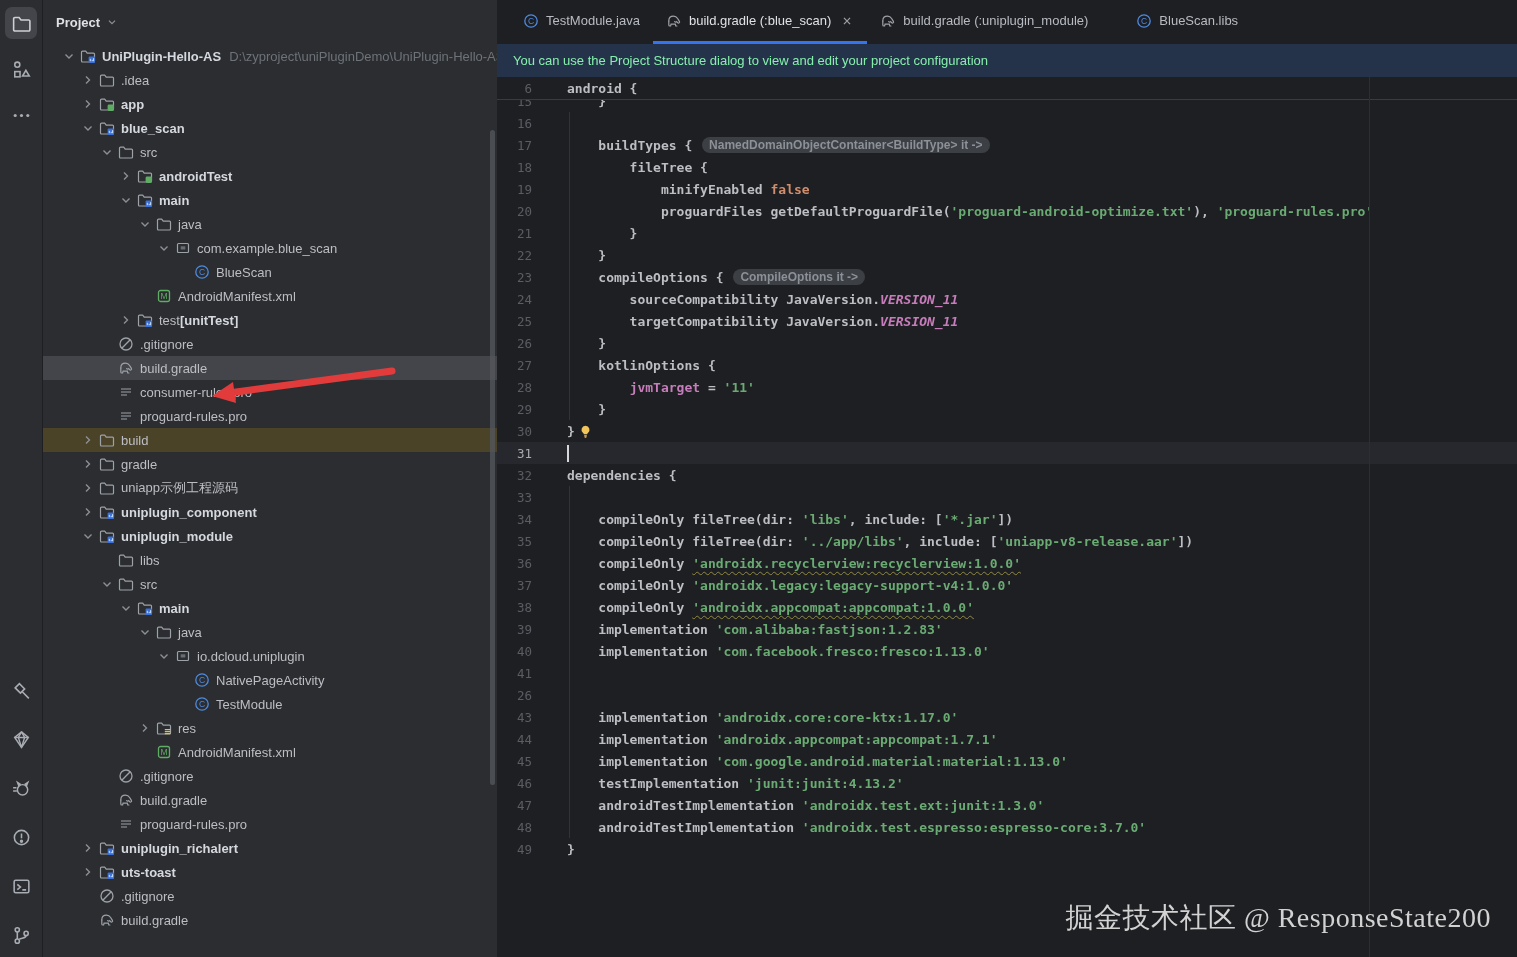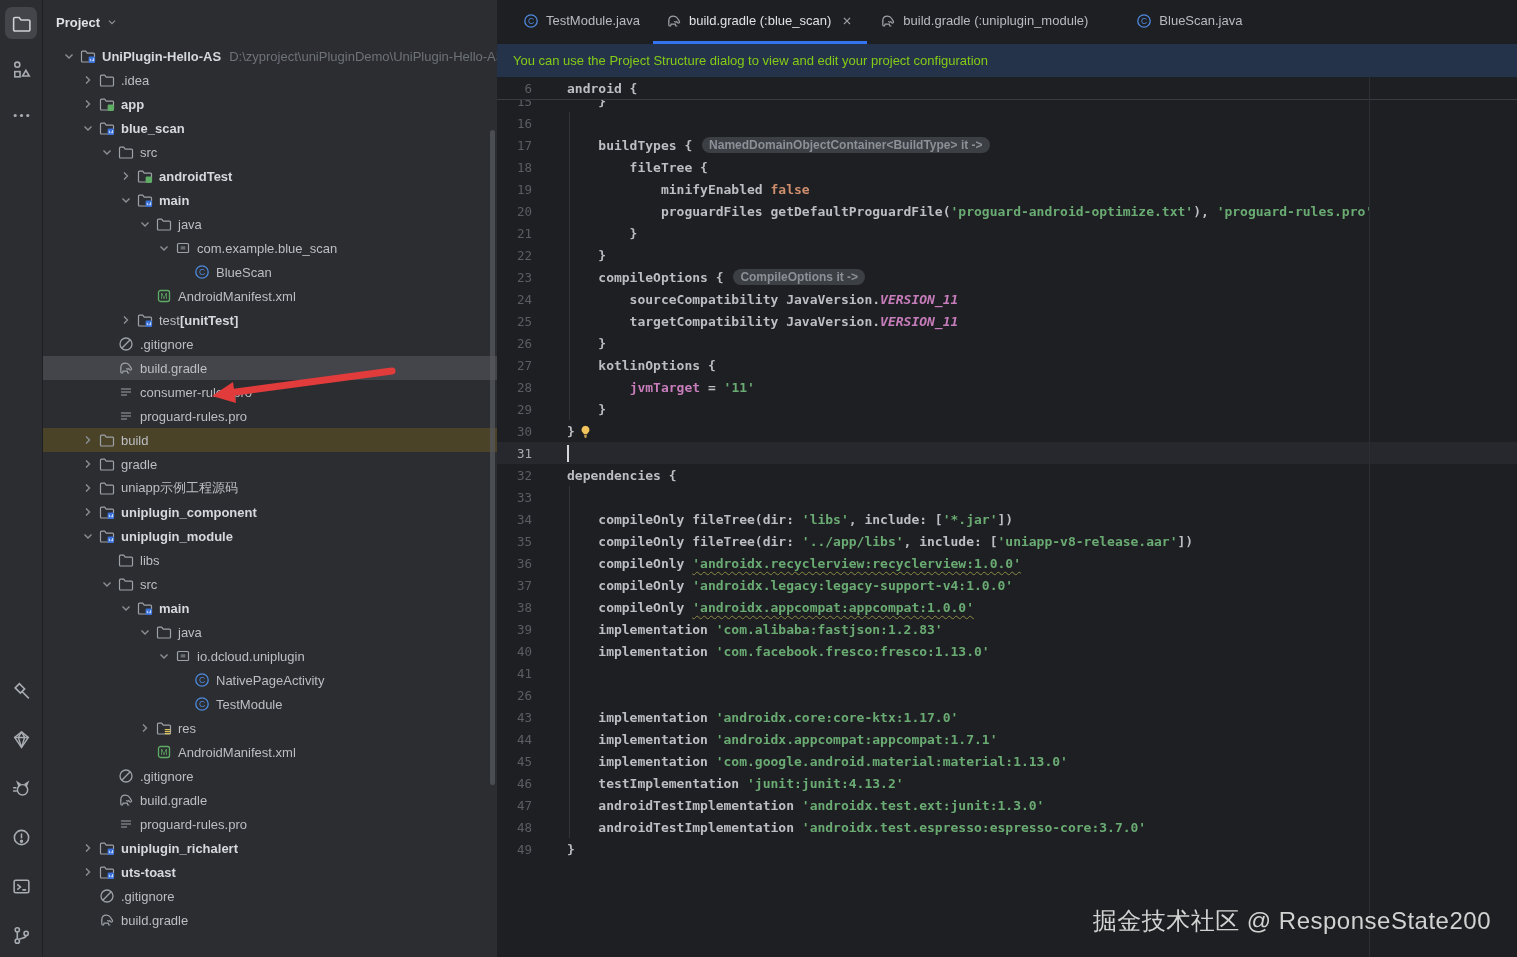--- a/index.html
+++ b/index.html
@@ -43,21 +43,21 @@
   #tab-bar { height:44px; display:flex; align-items:stretch; padding-left:13px; background:#1e1f22; }
   .tab { display:flex; align-items:center; gap:7px; padding:0 13px; font-size:13px; color:#b8bbc2;
     border-bottom:3px solid transparent; }
   .tab.active { color:#dfe1e5; border-bottom-color:#3574f0; }
   .tab.gap { margin-left:22px; }
   .tab .ticon { margin-right:0; }
   .tab-close { display:inline-flex; width:14px; height:14px; margin-left:2px; }
   .tab-close svg { width:14px; height:14px; }
 
   #notification-bar { height:33px; background:#243349; display:flex; align-items:center;
-    padding-left:16px; color:#84cc16; font-size:13px; }
+    padding-left:16px; color:#86efac; font-size:13px; }
 
   
   #code { position:relative; height:880px; font-family:"DejaVu Sans Mono", monospace; font-size:13px; }
   .crow { height:22px; display:flex; align-items:center; white-space:pre; }
   .crow.sticky { height:23px; border-bottom:1px solid #393b40; background:#1e1f22; }
   .crow.clip { height:12px; overflow:hidden; }
   .crow.clip .clip-inner { margin-top:-10px; display:flex; align-items:center; white-space:pre; height:22px; width:100%; }
   .crow.cur { background:#26282e; }
   .gut { flex:0 0 56px; text-align:right; padding-right:21px; color:#5a5d63; font-size:12.5px; }
   .crow.cur .gut { color:#a8abb2; }
@@ -69,22 +69,22 @@
   .seg-pu { color:#c77dbb; }
   .seg-ci { color:#c77dbb; font-style:italic; }
   .inlay { background:#3c3f44; color:#8c9097; font-family:"Liberation Sans", sans-serif;
     font-size:12px; border-radius:8px; padding:1px 7px; margin-left:2px; }
   .bulb { display:inline-flex; width:15px; height:15px; margin-left:3px; }
   .bulb svg { width:15px; height:15px; }
   .caret { display:inline-block; width:1.5px; height:17px; background:#d4d7dd; }
   #margin-guide { position:absolute; left:872px; top:0; bottom:-77px; width:1px; background:#2c2e33; }
   .indent-guide { position:absolute; width:1px; background:#313338; left:72px; }
 
-  #watermark { position:absolute; right:26px; bottom:20px; color:#d2d2d2; font-size:24px;
-    font-family:Liberation Sans, sans-serif; letter-spacing:.5px; }
+  #watermark { position:absolute; right:26px; bottom:20px; color:#d2d2d2; font-size:28px;
+    font-family:Liberation Serif, serif; letter-spacing:.5px; }
 </style>
 </head>
 <body>
 
 <div id="app">
 
   <div id="activity-bar">
     <div class="act-top" id="act-top">
         <div class="act-btn active">
           <svg viewBox="0 0 20 20">
@@ -659,21 +659,21 @@
           </span>
           <span>build.gradle (:uniplugin_module)</span>
         </div>
         <div class="tab gap">
           <span class="ticon">
             <svg viewBox="0 0 16 16">
               <circle cx="8" cy="8" r="6.2" fill="none" stroke="#4e8ae0" stroke-width="1.3"></circle>
               <text x="8" y="11" font-size="8.5" text-anchor="middle" fill="#4e8ae0" font-family="sans-serif">C</text>
             </svg>
           </span>
-          <span>BlueScan.java</span>
+          <span>BlueScan.libs</span>
         </div>
       </div>
     <div id="notification-bar">
       <span>You can use the Project Structure dialog to view and edit your project configuration</span>
     </div>
     <div id="code">
       <div id="margin-guide"></div>
     <div class="crow sticky"><span class="gut">6</span><span class="ctext"><span class="seg-p">android {</span></span></div>
         <div class="crow clip"><div class="clip-inner"><span class="gut">15</span><span class="ctext"><span class="seg-p">    }</span></span></div></div>
         <div class="crow"><span class="gut">16</span><span class="ctext"></span></div>

